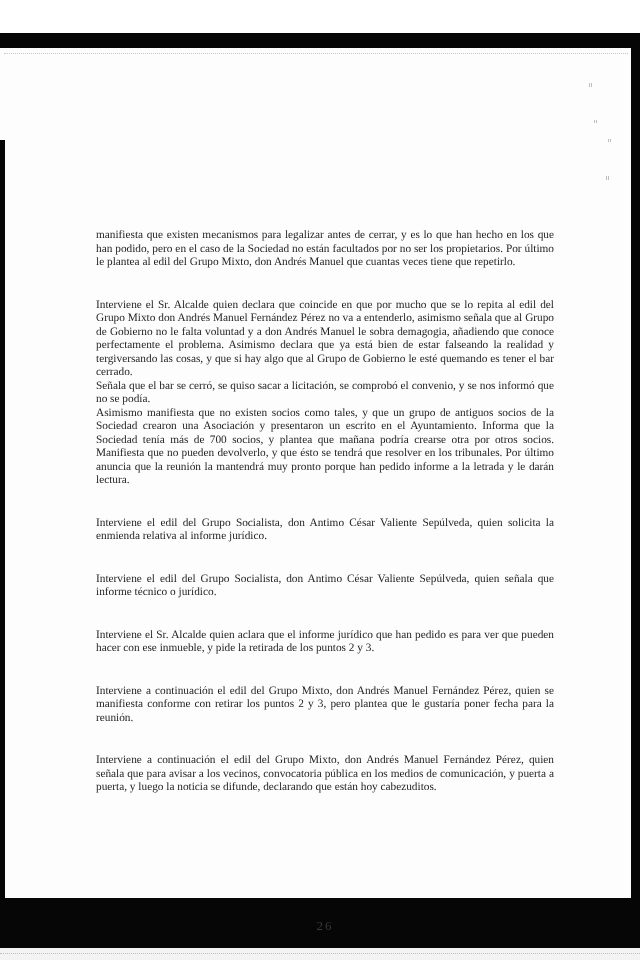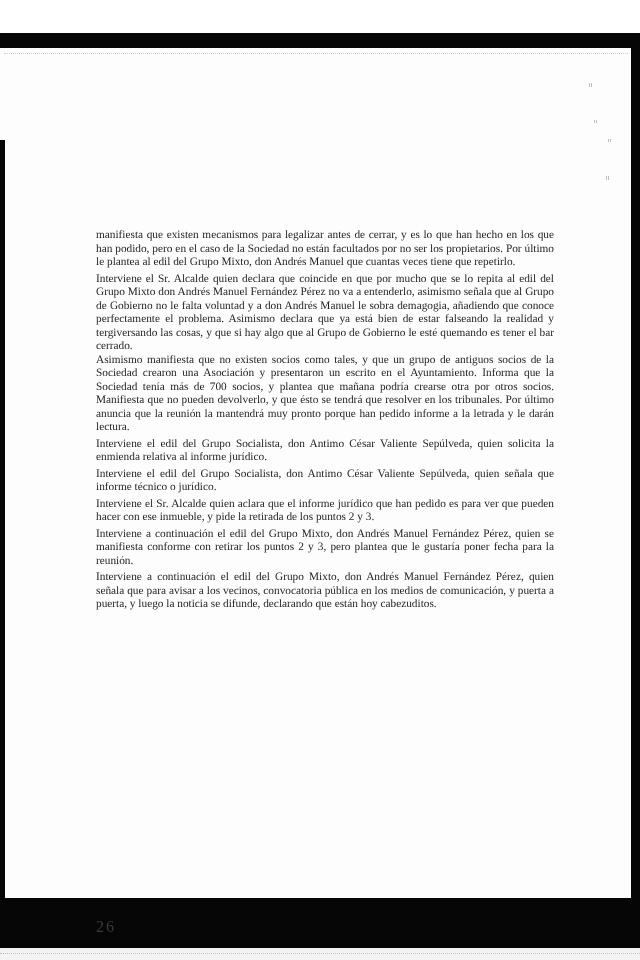--- a/index.html
+++ b/index.html
@@ -56,25 +56,25 @@
   }
   
   .text-block{
     position:absolute;top:181px;left:96px;width:458px;
     color:var(--ink);
     font-size:11.3px;line-height:13.5px;
     text-align:justify;
     text-rendering:geometricPrecision;
   }
   .text-block p{margin:0;}
-  .text-block p.gap{margin-top:3px;}
+  .text-block p.gap{margin-top:29px;}
   .page-number{
     position:absolute;top:870px;left:96px;width:458px;
-    color:#3a3a3a;
-    font-size:16px;letter-spacing:2px;
+    text-align:center;color:#3a3a3a;
+    font-size:13px;letter-spacing:2px;
   }
   
   .speck{
     position:absolute;width:4px;height:4px;opacity:.55;
     background:
       linear-gradient(90deg,#8a8a8a 1px,transparent 1px) 0 0/2px 2px;
   }
   .speck.s1{top:83px;left:589px;}
   .speck.s2{top:120px;left:594px;width:3px;height:3px;}
   .speck.s3{top:139px;left:608px;width:3px;height:3px;}
@@ -83,20 +83,21 @@
 </head>
 <body>
 
 <div class="strip-top"></div>
 <div class="band-top"></div>
 
 <div class="page">
   <div class="text-block" id="text-block">
       <p>manifiesta que existen mecanismos para legalizar antes de cerrar, y es lo que han hecho en los que han podido, pero en el caso de la Sociedad no están facultados por no ser los propietarios. Por último le plantea al edil del Grupo Mixto, don Andrés Manuel que cuantas veces tiene que repetirlo.</p>
       <p class="gap">Interviene el Sr. Alcalde quien declara que coincide en que por mucho que se lo repita al edil del Grupo Mixto don Andrés Manuel Fernández Pérez no va a entenderlo, asimismo señala que al Grupo de Gobierno no le falta voluntad y a don Andrés Manuel le sobra demagogia, añadiendo que conoce perfectamente el problema. Asimismo declara que ya está bien de estar falseando la realidad y tergiversando las cosas, y que si hay algo que al Grupo de Gobierno le esté quemando es tener el bar cerrado.</p>
+      <p>Señala que el bar se cerró, se quiso sacar a licitación, se comprobó el convenio, y se nos informó que no se podía.</p>
       <p>Asimismo manifiesta que no existen socios como tales, y que un grupo de antiguos socios de la Sociedad crearon una Asociación y presentaron un escrito en el Ayuntamiento. Informa que la Sociedad tenía más de 700 socios, y plantea que mañana podría crearse otra por otros socios. Manifiesta que no pueden devolverlo, y que ésto se tendrá que resolver en los tribunales. Por último anuncia que la reunión la mantendrá muy pronto porque han pedido informe a la letrada y le darán lectura.</p>
       <p class="gap">Interviene el edil del Grupo Socialista, don Antimo César Valiente Sepúlveda, quien solicita la enmienda relativa al informe jurídico.</p>
       <p class="gap">Interviene el edil del Grupo Socialista, don Antimo César Valiente Sepúlveda, quien señala que informe técnico o jurídico.</p>
       <p class="gap">Interviene el Sr. Alcalde quien aclara que el informe jurídico que han pedido es para ver que pueden hacer con ese inmueble, y pide la retirada de los puntos 2 y 3.</p>
       <p class="gap">Interviene a continuación el edil del Grupo Mixto, don Andrés Manuel Fernández Pérez, quien se manifiesta conforme con retirar los puntos 2 y 3, pero plantea que le gustaría poner fecha para la reunión.</p>
       <p class="gap">Interviene a continuación el edil del Grupo Mixto, don Andrés Manuel Fernández Pérez, quien señala que para avisar a los vecinos, convocatoria pública en los medios de comunicación, y puerta a puerta, y luego la noticia se difunde, declarando que están hoy cabezuditos.</p>
     </div>
   <div class="page-number">26</div>
 </div>
 

